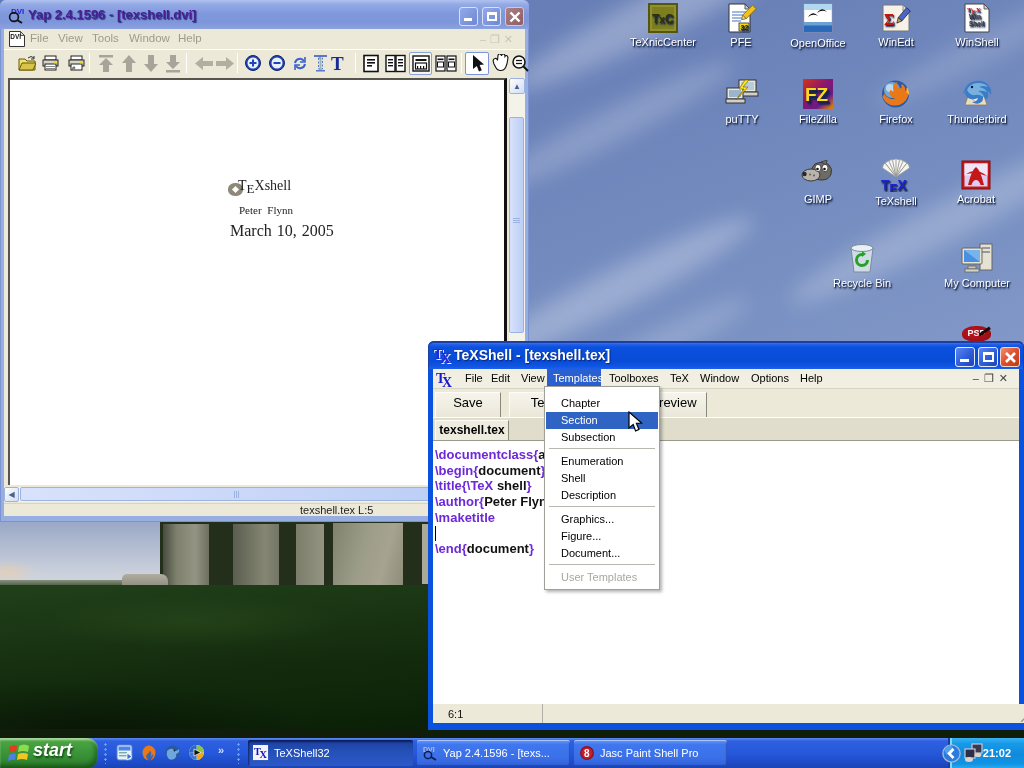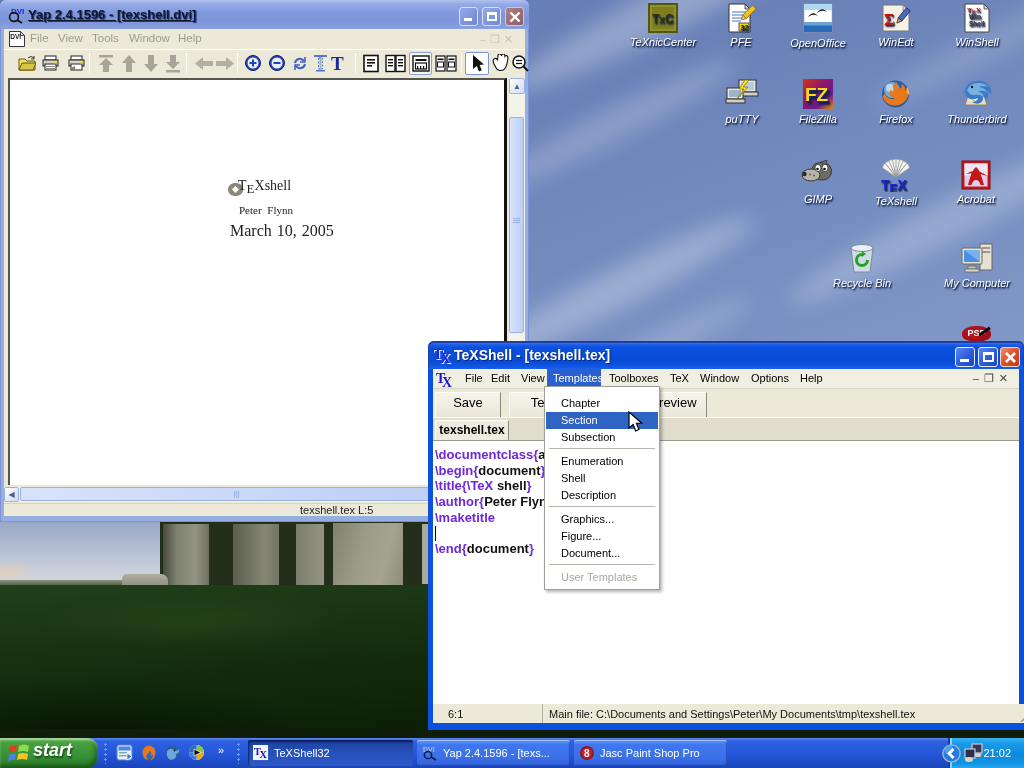--- a/index.html
+++ b/index.html
@@ -17,21 +17,21 @@
   #henge .glow { position:absolute; left:-24px; top:38px; width:62px; height:24px; background:radial-gradient(closest-side, rgba(238,205,170,0.65), rgba(238,205,170,0)); }
   #henge .backdark { position:absolute; left:160px; top:0px; width:270px; height:72px; background:#232f1b; }
   #henge .grass { position:absolute; left:0; top:63px; width:430px; height:153px;
      background:linear-gradient(175deg, #20401a 0%, #1a3513 30%, #122a0c 60%, #0a1f06 100%); }
   .stone { position:absolute; top:0; }
   #darkstrip { left:0; top:729px; width:1024px; height:9px; background:#0f1d0a; }
 
   
   .dicon { position:absolute; width:80px; text-align:center; color:#fff; font-size:11px; text-shadow:1px 1px 1px #1a2a50, 1px 2px 2px #1a2a50; }
   .dicon svg { display:block; margin:0 auto 3px auto; }
-  .dicon .lbl { display:inline-block; line-height:12px;font-style:italic; }
+  .dicon .lbl { display:inline-block; line-height:12px; }
 
   
   .win { position:absolute; }
   .titletext { position:absolute; color:#fff; font-weight:bold; font-size:13px; text-shadow:1px 1px 1px rgba(10,24,90,0.75); white-space:nowrap; }
   .tbtn { position:absolute; width:20px; height:19px; border-radius:3px; }
 
   
   #yap { left:0; top:0; width:529px; height:522px; z-index:10; }
   #yap .frame { position:absolute; left:0; top:0; width:529px; height:522px;
      background:#96aee2; border-radius:6px 6px 0 0; box-shadow: inset 0 0 0 1px #7b93d0; }
@@ -80,21 +80,21 @@
     background:linear-gradient(180deg,#69b05e 0%, #4aa341 14%, #3c963a 45%, #338831 80%, #2a7628 100%);
     box-shadow:inset -3px -3px 5px rgba(0,45,0,0.45), inset 0 2px 2px rgba(225,255,215,0.6); }
   #start .stxt { position:absolute; left:33px; top:2px; color:#fff; font-weight:bold; font-style:italic; font-size:18px; text-shadow:1px 2px 2px rgba(0,45,0,0.7); }
   .taskbtn { position:absolute; top:2px; height:26px; border-radius:2px; color:#fff; font-size:11px; }
   .tb-normal { background:linear-gradient(180deg,#639af8 0%, #4076ee 18%, #3a6fe8 70%, #3260d6 100%); box-shadow:inset 0 1px 0 rgba(255,255,255,0.45), inset -1px -1px 1px rgba(0,10,90,0.3); }
   .tb-pressed { background:linear-gradient(180deg,#1c3f9d 0%, #2450b8 45%, #2c59c8 100%); box-shadow:inset 1px 2px 2px rgba(0,0,40,0.55); }
   .taskbtn .ticon { position:absolute; left:5px; top:5px; width:16px; height:16px; }
   .taskbtn .ttext { position:absolute; left:26px; top:7px; white-space:nowrap; overflow:hidden; }
   #tray { position:absolute; right:0; top:0; width:76px; height:30px;
     background:linear-gradient(180deg,#38b4f4 0%, #189ae8 18%, #0f8adc 55%, #1193e4 85%, #29a8ee 100%); border-left:2px solid #1a3d9e; box-shadow:inset 2px 0 0 #7cd8fc; }
-  #tray .time { position:absolute; right:13px; top:9px; color:#fff; font-size:11px; }
+  #tray .time { position:absolute; right:13px; top:9px; color:#fff; font-size:11px;font-weight:bold; }
   .qlsep { position:absolute; top:4px; width:5px; height:22px;
      background-image:radial-gradient(circle, #6f9bf8 1px, transparent 1.2px); background-size:5px 5px; }
 </style>
 </head>
 <body>
   <div id="sky" class="abs"></div>
   <div id="cloudlayer" class="abs" style="left:0;top:0;width:1024px;height:768px;">
     <div class="cloud" style="left:490px;top:-26px;width:400px;height:46px;opacity:.55;"></div>
     <div class="cloud" style="left:470px;top:110px;width:280px;height:34px;opacity:.4;"></div>
     <div class="cloud" style="left:770px;top:200px;width:360px;height:40px;opacity:.45;"></div>
@@ -304,21 +304,21 @@
   <div class="abs" style="left:978px;top:330px;width:13px;height:2.5px;background:#1a0a06;transform:rotate(-35deg);z-index:16;"></div>
 
   <div id="yap" class="win">
     <div class="frame"></div>
     <div class="tbar"></div>
     <svg class="abs" style="left:7px;top:6px;" width="18" height="18" viewBox="0 0 18 18">
       <text x="4" y="8" font-size="8" font-weight="bold" fill="#2222dd" font-family="Liberation Sans">DVI</text>
       <circle cx="7" cy="11" r="4.4" fill="none" stroke="#111" stroke-width="1.6"></circle>
       <line x1="10" y1="14" x2="15" y2="17" stroke="#111" stroke-width="2"></line>
     </svg>
-    <div class="titletext" style="left:28px;top:7px;color:#0f172a;text-decoration:underline;">Yap 2.4.1596 - [texshell.dvi]</div>
+    <div class="titletext" style="left:28px;top:7px;color:#4c1d95;">Yap 2.4.1596 - [texshell.dvi]</div>
     <div id="yapbtns">
       <div class="tbtn" style="left:459px;top:7px;width:19px;height:19px;background:linear-gradient(135deg,#93a9e8,#6e87d4);border:1px solid #d8e0f8;">
         <div style="position:absolute;left:4px;bottom:4px;width:8px;height:3px;background:#fff;"></div>
       </div>
       <div class="tbtn" style="left:482px;top:7px;width:19px;height:19px;background:linear-gradient(135deg,#93a9e8,#6e87d4);border:1px solid #d8e0f8;">
         <div style="position:absolute;left:4px;top:4px;width:10px;height:9px;border:2px solid #fff;border-top-width:3px;"></div>
       </div>
       <div class="tbtn" style="left:505px;top:7px;width:19px;height:19px;background:linear-gradient(135deg,#ad8186,#8e5c63);border:1px solid #d8c6ca;">
         <svg style="position:absolute;left:3px;top:3px;" width="12" height="12" viewBox="0 0 12 12">
           <g stroke="#fff" stroke-width="2.4">
@@ -550,21 +550,20 @@
       <div class="editor"><span class="r">\documentclass{</span>article<span class="r">}</span>
 <span class="r">\begin{</span>document<span class="r">}</span>
 <span class="r">\title{\TeX</span> shell<span class="r">}</span>
 <span class="r">\author{</span>Peter Flynn<span class="r">}</span>
 <span class="r">\maketitle</span>
 <span style="border-left:1.3px solid #000;"> </span>
 <span class="r">\end{</span>document<span class="r">}</span></div>
       <div class="statusbar">
         <span style="position:absolute;left:3px;top:4px;">6:1</span>
         <span style="position:absolute;left:97px;top:0;height:19px;border-left:1px solid #b0b0a4;"></span>
-        <span style="position:absolute;left:104px;top:4px;">Main file: C:\Documents and Settings\Peter\My Documents\tmp\texshell.tex</span>
         <svg style="position:absolute;right:1px;bottom:1px;" width="12" height="12" viewBox="0 0 12 12">
           <g stroke="#9a9a8c" stroke-width="1.5">
             <line x1="3" y1="12" x2="12" y2="3"></line>
             <line x1="7" y1="12" x2="12" y2="7"></line>
             <line x1="11" y1="12" x2="12" y2="11"></line>
           </g>
         </svg>
       </div>
     </div>
   </div>
@@ -643,21 +642,21 @@
         <line x1="9" y1="12" x2="14" y2="15" stroke="#0b1c4f" stroke-width="1.8"></line>
       </svg>
       <div class="ttext">Yap 2.4.1596 - [texs...</div>
     </div>
     <div class="taskbtn tb-normal" style="left:574px;width:153px;">
       <svg class="ticon" viewBox="0 0 16 16">
         <circle cx="8" cy="8" r="7" fill="#8c1620"></circle>
         <circle cx="8" cy="8" r="5.5" fill="#c41f2c"></circle>
         <text x="5" y="12" font-size="10" font-weight="bold" fill="#fff" font-family="Liberation Sans">8</text>
       </svg>
-      <div class="ttext">Jasc Paint Shop Pro</div>
+      <div class="ttext">Jasc Paint Shell Pro</div>
     </div>
     <div id="tray">
       <svg class="abs" style="left:-8px;top:6px;" width="19" height="19" viewBox="0 0 19 19">
         <circle cx="9.5" cy="9.5" r="8.6" fill="#2a7ae0" stroke="#aab8cc" stroke-width="1.4"></circle>
         <circle cx="7" cy="6" r="4.5" fill="#5aaaf0" opacity="0.8"></circle>
         <path d="M11.5,5 L7,9.5 L11.5,14" fill="none" stroke="#fff" stroke-width="2.6"></path>
       </svg>
       <svg class="abs" style="left:14px;top:5px;" width="20" height="20" viewBox="0 0 20 20">
         <rect x="8" y="1" width="10" height="9" fill="#3a3a52" stroke="#c8c8dc" stroke-width="1.2"></rect>
         <rect x="1" y="6" width="10" height="9" fill="#2e2e46" stroke="#c8c8dc" stroke-width="1.2"></rect>

